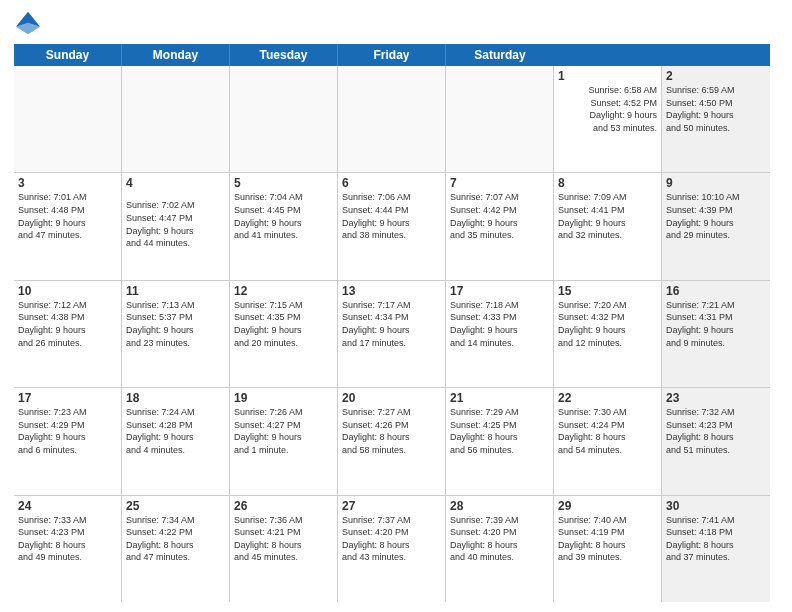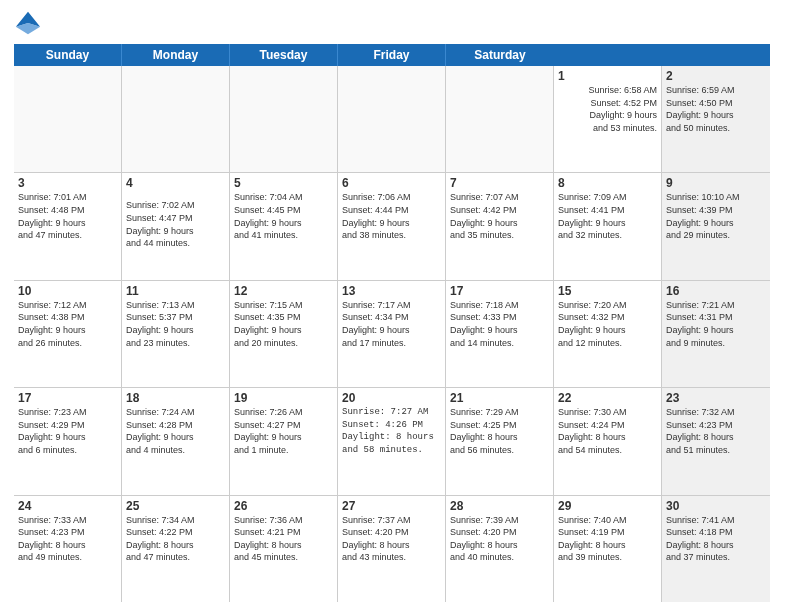--- a/index.html
+++ b/index.html
@@ -277,21 +277,21 @@
           </div>
           <div class="cal-cell">
             <div class="day-number">19</div>
             <div class="day-info" style="white-space: pre-line;">Sunrise: 7:26 AM
 Sunset: 4:27 PM
 Daylight: 9 hours
 and 1 minute.</div>
           </div>
           <div class="cal-cell">
             <div class="day-number">20</div>
-            <div class="day-info" style="white-space: pre-line; font-family: Liberation Mono, monospace;">Sunrise: 7:27 AM
+            <div class="day-info" style="white-space: pre-line;">Sunrise: 7:27 AM
 Sunset: 4:26 PM
 Daylight: 8 hours
 and 58 minutes.</div>
           </div>
           <div class="cal-cell">
             <div class="day-number">21</div>
             <div class="day-info" style="white-space: pre-line;">Sunrise: 7:29 AM
 Sunset: 4:25 PM
 Daylight: 8 hours
 and 56 minutes.</div>

